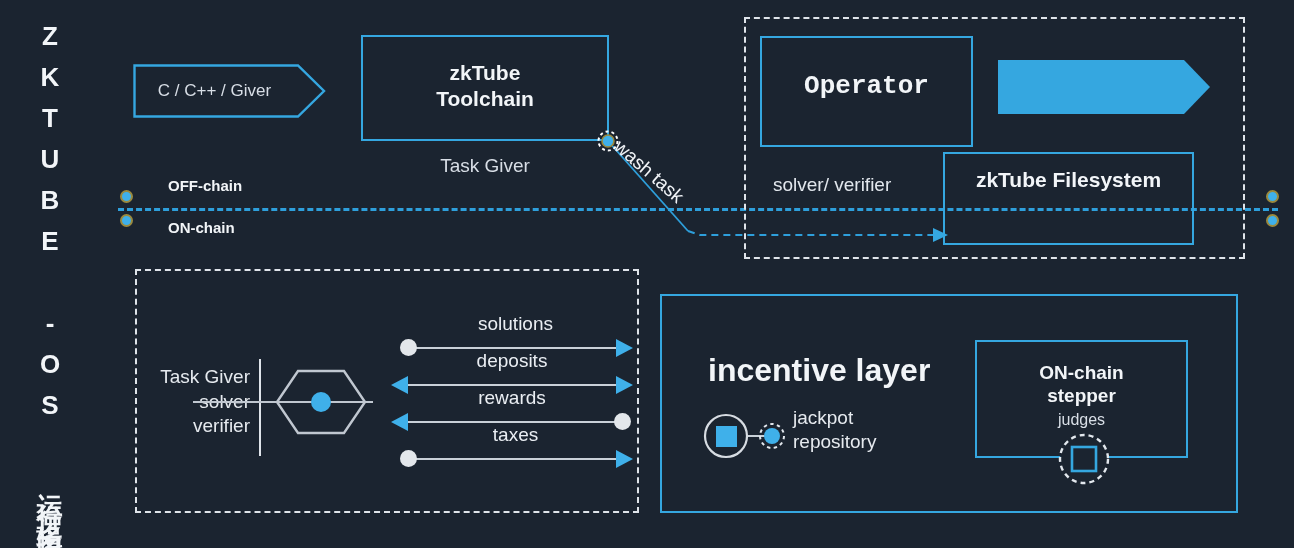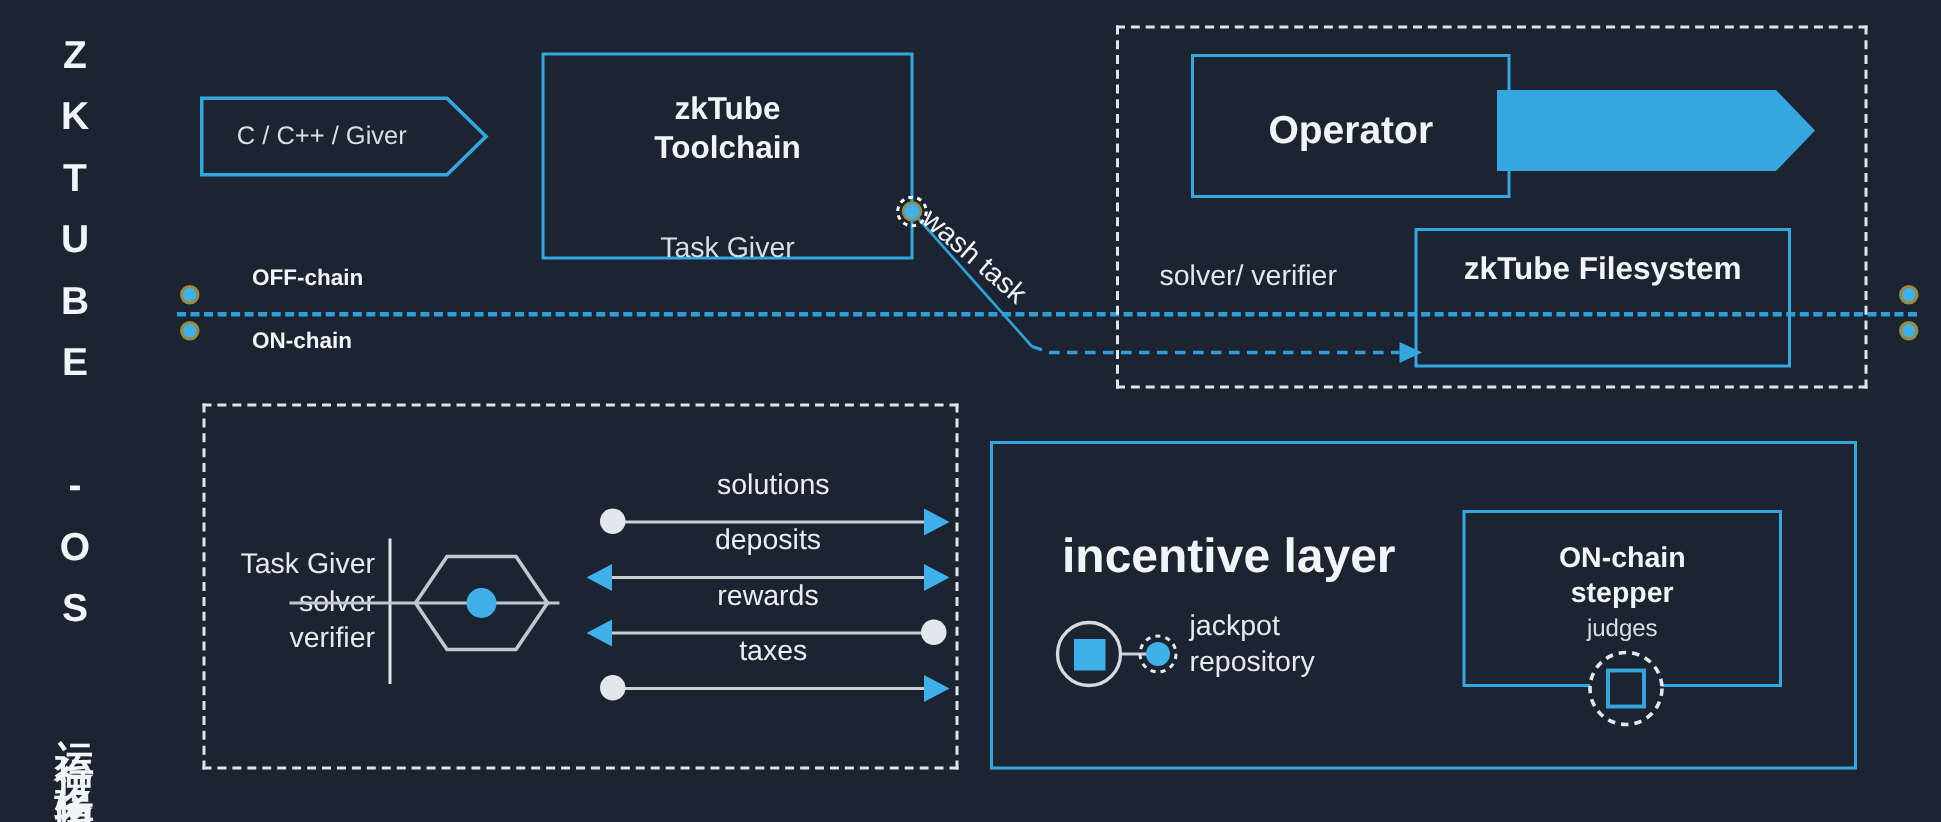--- a/index.html
+++ b/index.html
@@ -151,21 +151,21 @@
     <div class="vt-inner">ZKTUBE -OS 运行逻辑图</div>
   </div>
 
   <div class="chev-outline" style="left:133px;top:64px;width:193px;height:54px;">
     <svg width="193" height="54" viewBox="0 0 193 54">
       <polygon points="1.5,1.5 165,1.5 191,27 165,52.5 1.5,52.5" fill="none" stroke="#35a7e0" stroke-width="2.4"></polygon>
     </svg>
     <span class="chev-txt">C / C++ / Giver</span>
   </div>
 
-  <div class="abs box-solid" style="left:361px;top:35px;width:248px;height:138px;">
+  <div class="abs box-solid" style="left:361px;top:35px;width:248px;height:106px;">
     <div class="ttl-bold" style="font-size:21px;margin-top:23px;">zkTube</div>
     <div class="ttl-bold" style="font-size:21px;">Toolchain</div>
   </div>
   <div class="abs lbl" style="left:361px;top:155px;width:248px;font-size:19px;">Task Giver</div>
 
   <svg class="abs" style="left:595px;top:128px;width:140px;height:120px;overflow:visible;">
     <line x1="13" y1="13" x2="93" y2="103" stroke="#2e9fdb" stroke-width="1.8"></line>
     <circle cx="13" cy="13" r="9.5" fill="none" stroke="#ffffff" stroke-width="2" stroke-dasharray="3 3"></circle>
     <circle cx="13" cy="13" r="6" fill="#3fb0ea" stroke="#9b8a3e" stroke-width="1.6"></circle>
   </svg>
@@ -181,21 +181,21 @@
   <div class="abs chaindot" style="left:120px;top:190px;"></div>
   <div class="abs chaindot" style="left:120px;top:214px;"></div>
   <div class="abs chaindot" style="left:1266px;top:190px;"></div>
   <div class="abs chaindot" style="left:1266px;top:214px;"></div>
 
   <div class="abs chainlabel" style="left:168px;top:177px;">OFF-chain</div>
   <div class="abs chainlabel" style="left:168px;top:219px;">ON-chain</div>
 
   <div class="abs box-dashed" style="left:744px;top:17px;width:501px;height:242px;"></div>
 
-  <div class="abs box-solid" style="left:794px;top:36px;width:213px;height:96px;">
+  <div class="abs box-solid" style="left:760px;top:36px;width:213px;height:111px;font-family:Liberation Mono, monospace;">
     <div class="ttl-bold" style="font-size:26px;margin-top:33px;">Operator</div>
   </div>
 
   <div class="chev-fill" style="left:998px;top:60px;width:213px;height:54px;">
     <svg width="213" height="54" viewBox="0 0 213 54">
       <polygon points="0,0 186,0 212,27 186,54 0,54" fill="#35a7e0"></polygon>
     </svg>
   </div>
 
   <div class="abs" style="left:773px;top:174px;font-size:19px;color:#e2e7ed;">solver/ verifier</div>

